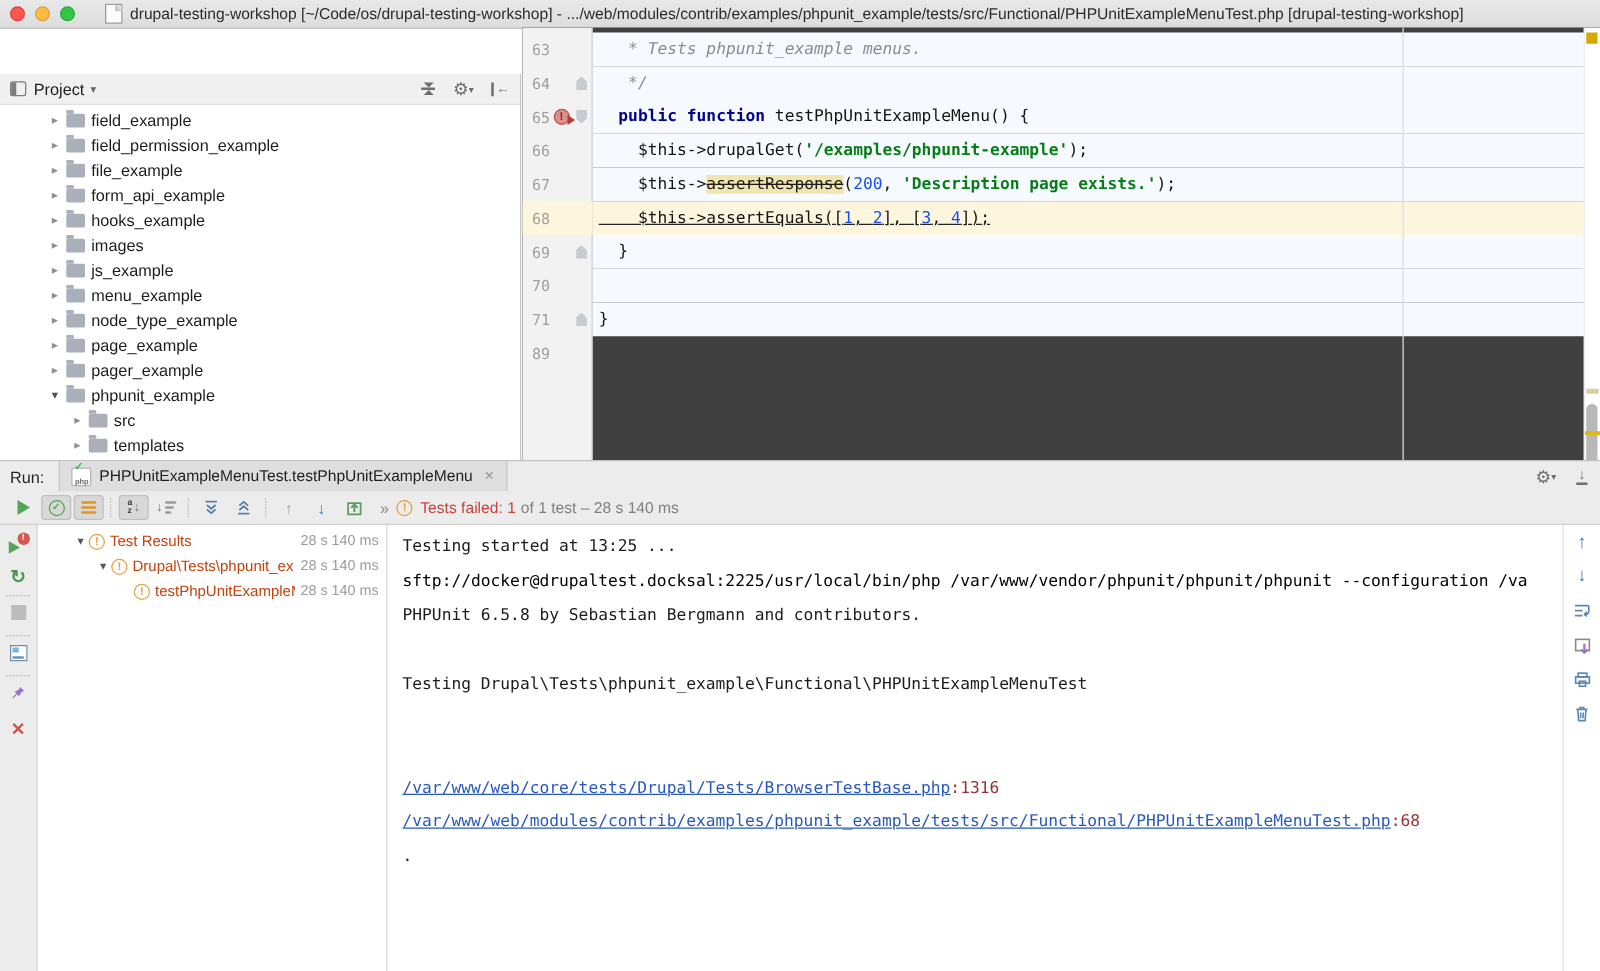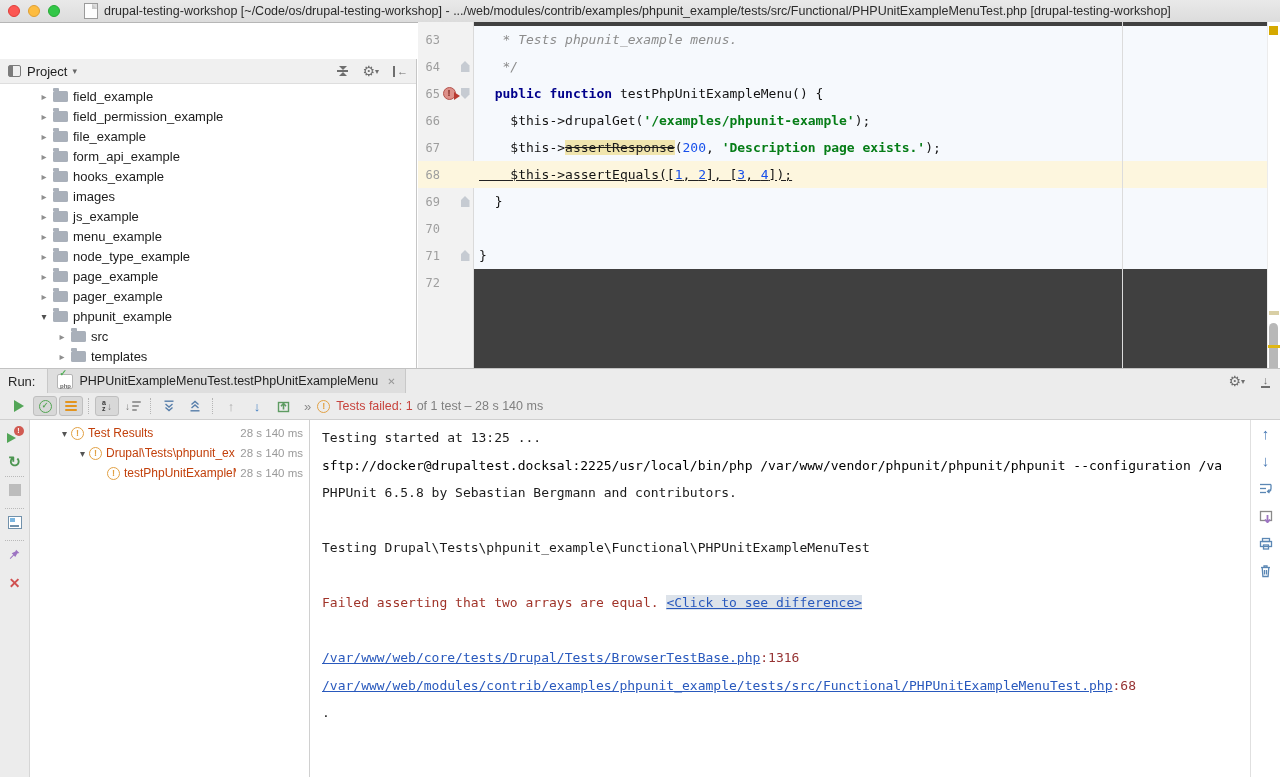--- a/index.html
+++ b/index.html
@@ -352,21 +352,21 @@
             <span class="fslot">
               <span class="fold up"></span>
             </span>
           </div>
           <div class="code bg-blue">
             <pre><span class="t-pln">}</span></pre>
           </div>
         </div>
         <div class="edrow">
           <div class="g">
-            <span class="lnum">72</span>
+            <span class="lnum">89</span>
             <span class="gslot"></span>
             <span class="fslot"></span>
           </div>
           <div class="code bg-white">
             <pre></pre>
           </div>
         </div>
       </div>
     <div class="guide"></div>
     <div class="ed-scroll">
@@ -522,21 +522,20 @@
           </div>
         </div>
 
       <div class="console" id="console">
           <div class="cline"><span class="c-pln">Testing started at 13:25 ...</span></div>
           <div class="cline"><span class="c-cmd">sftp://docker@drupaltest.docksal:2225/usr/local/bin/php /var/www/vendor/phpunit/phpunit/phpunit --configuration /va</span></div>
           <div class="cline"><span class="c-pln">PHPUnit 6.5.8 by Sebastian Bergmann and contributors.</span></div>
           <div class="cline">&nbsp;</div>
           <div class="cline"><span class="c-pln">Testing Drupal\Tests\phpunit_example\Functional\PHPUnitExampleMenuTest</span></div>
           <div class="cline">&nbsp;</div>
-          <div class="cline"><span class="c-err">Failed asserting that two arrays are equal. </span><span class="c-linkhl">&lt;Click to see difference&gt;</span></div>
           <div class="cline">&nbsp;</div>
           <div class="cline"><span class="c-link">/var/www/web/core/tests/Drupal/Tests/BrowserTestBase.php</span><span class="c-loc">:1316</span></div>
           <div class="cline"><span class="c-link">/var/www/web/modules/contrib/examples/phpunit_example/tests/src/Functional/PHPUnitExampleMenuTest.php</span><span class="c-loc">:68</span></div>
           <div class="cline"><span class="c-pln">.</span></div>
         </div>
 
       <div class="rstrip">
         <span class="rs-ic" style="top:6px">
             <span class="steel-up">↑</span>
           </span>

